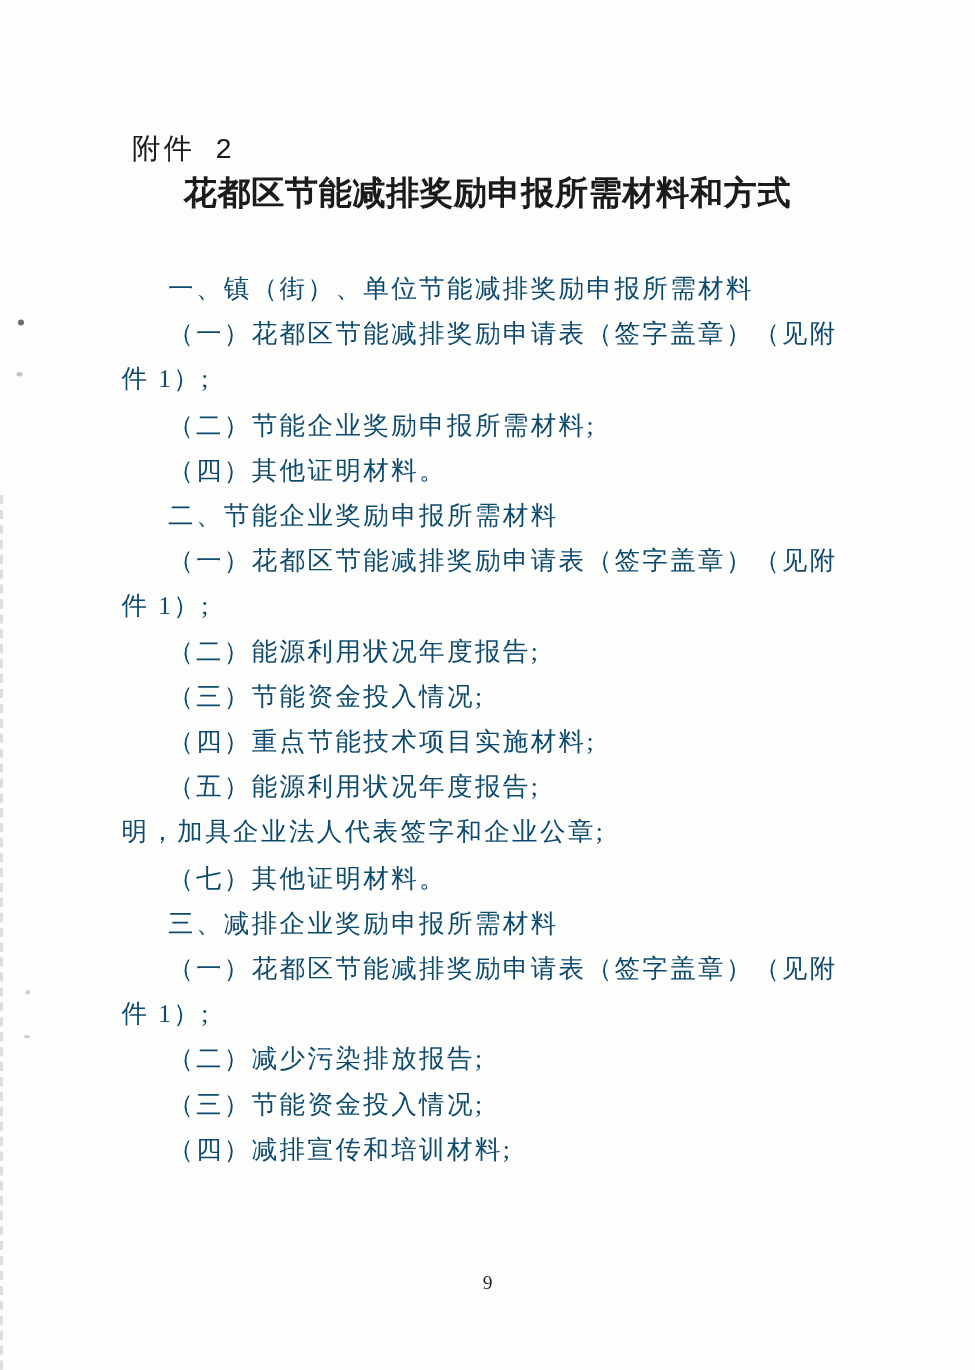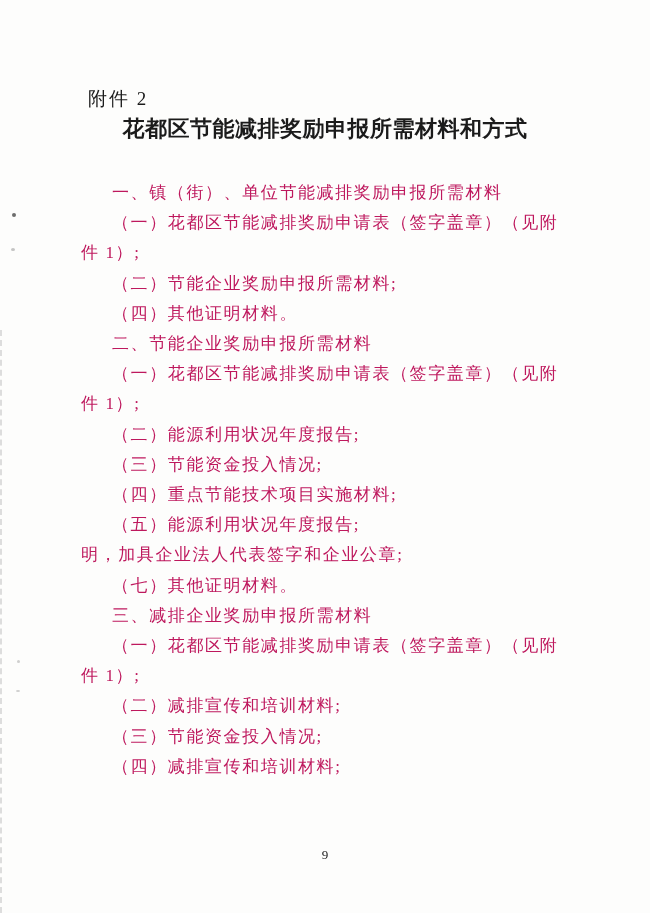--- a/index.html
+++ b/index.html
@@ -21,32 +21,32 @@
     border-left:2px dashed rgba(150,150,150,0.30);
   }
   .speck{position:absolute;border-radius:50%;}
   .speck.s1{left:12px;top:213px;width:4px;height:4px;background:rgba(60,60,60,0.75);}
   .speck.s2{left:11px;top:248px;width:4px;height:3px;background:rgba(140,140,140,0.5);}
   .speck.s3{left:17px;top:660px;width:3px;height:3px;background:rgba(150,150,150,0.45);}
   .speck.s4{left:16px;top:690px;width:4px;height:2px;background:rgba(150,150,150,0.45);}
 
   .attach{
     position:absolute;left:88px;top:86px;
-    font-size:19px;letter-spacing:2px;
+    font-size:19px;letter-spacing:2px;font-family:Liberation Mono, monospace;
   }
   .title{
     position:absolute;left:0;top:110px;width:650px;margin:0;
     text-align:center;
     font-size:22px;font-weight:bold;letter-spacing:0.5px;
     line-height:38px;
   }
   .body{
     position:absolute;left:81px;top:178px;width:480px;
     font-size:17px;line-height:30.2px;letter-spacing:1.6px;
-    color:#be185d;
+    color:#0c4a6e;
   }
   .line{white-space:nowrap;}
   .line.ind{padding-left:31px;}
   .pagenum{
     position:absolute;left:0;top:847px;width:650px;
     text-align:center;font-size:13px;letter-spacing:0;
     color:#222;
   }
 </style>
 </head>
@@ -73,19 +73,19 @@
       <div class="line">件 1）;</div>
       <div class="line ind">（二）能源利用状况年度报告;</div>
       <div class="line ind">（三）节能资金投入情况;</div>
       <div class="line ind">（四）重点节能技术项目实施材料;</div>
       <div class="line ind">（五）能源利用状况年度报告;</div>
       <div class="line">明，加具企业法人代表签字和企业公章;</div>
       <div class="line ind">（七）其他证明材料。</div>
       <div class="line ind">三、减排企业奖励申报所需材料</div>
       <div class="line ind">（一）花都区节能减排奖励申请表（签字盖章）（见附</div>
       <div class="line">件 1）;</div>
-      <div class="line ind">（二）减排宣传和培训材料;</div>
+      <div class="line ind">（二）减少污染排放报告;</div>
       <div class="line ind">（三）节能资金投入情况;</div>
       <div class="line ind">（四）减排宣传和培训材料;</div>
     </div>
 
   <div class="pagenum">9</div>
 </div>
 
 </body></html>

